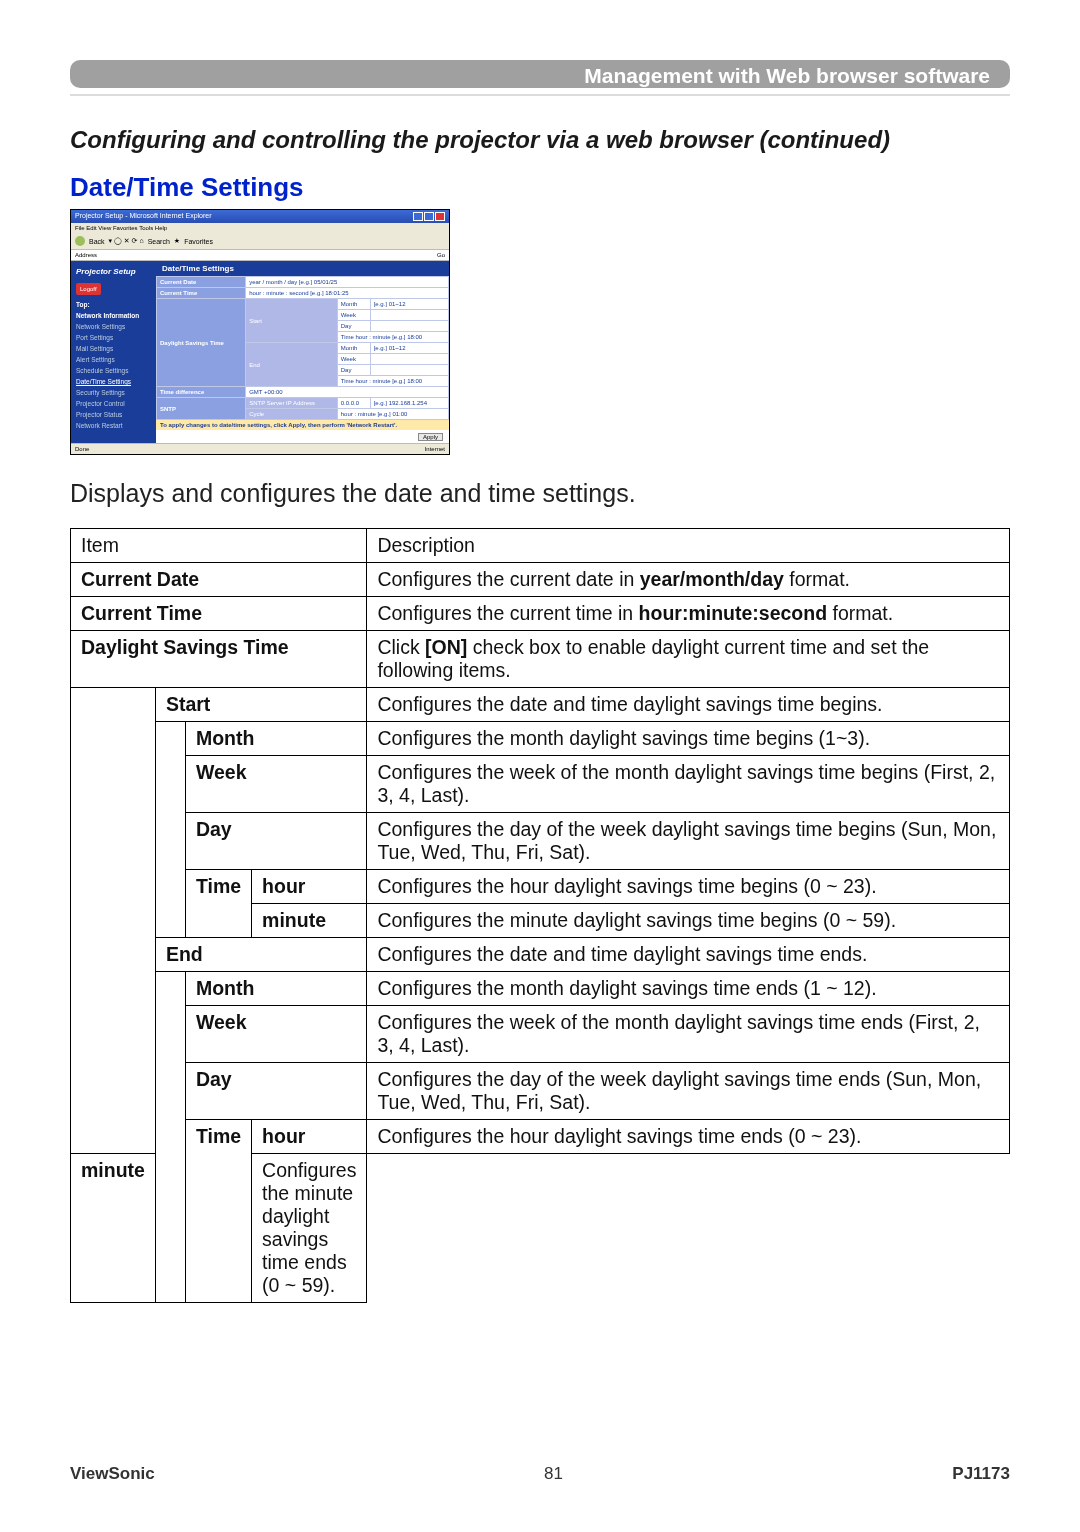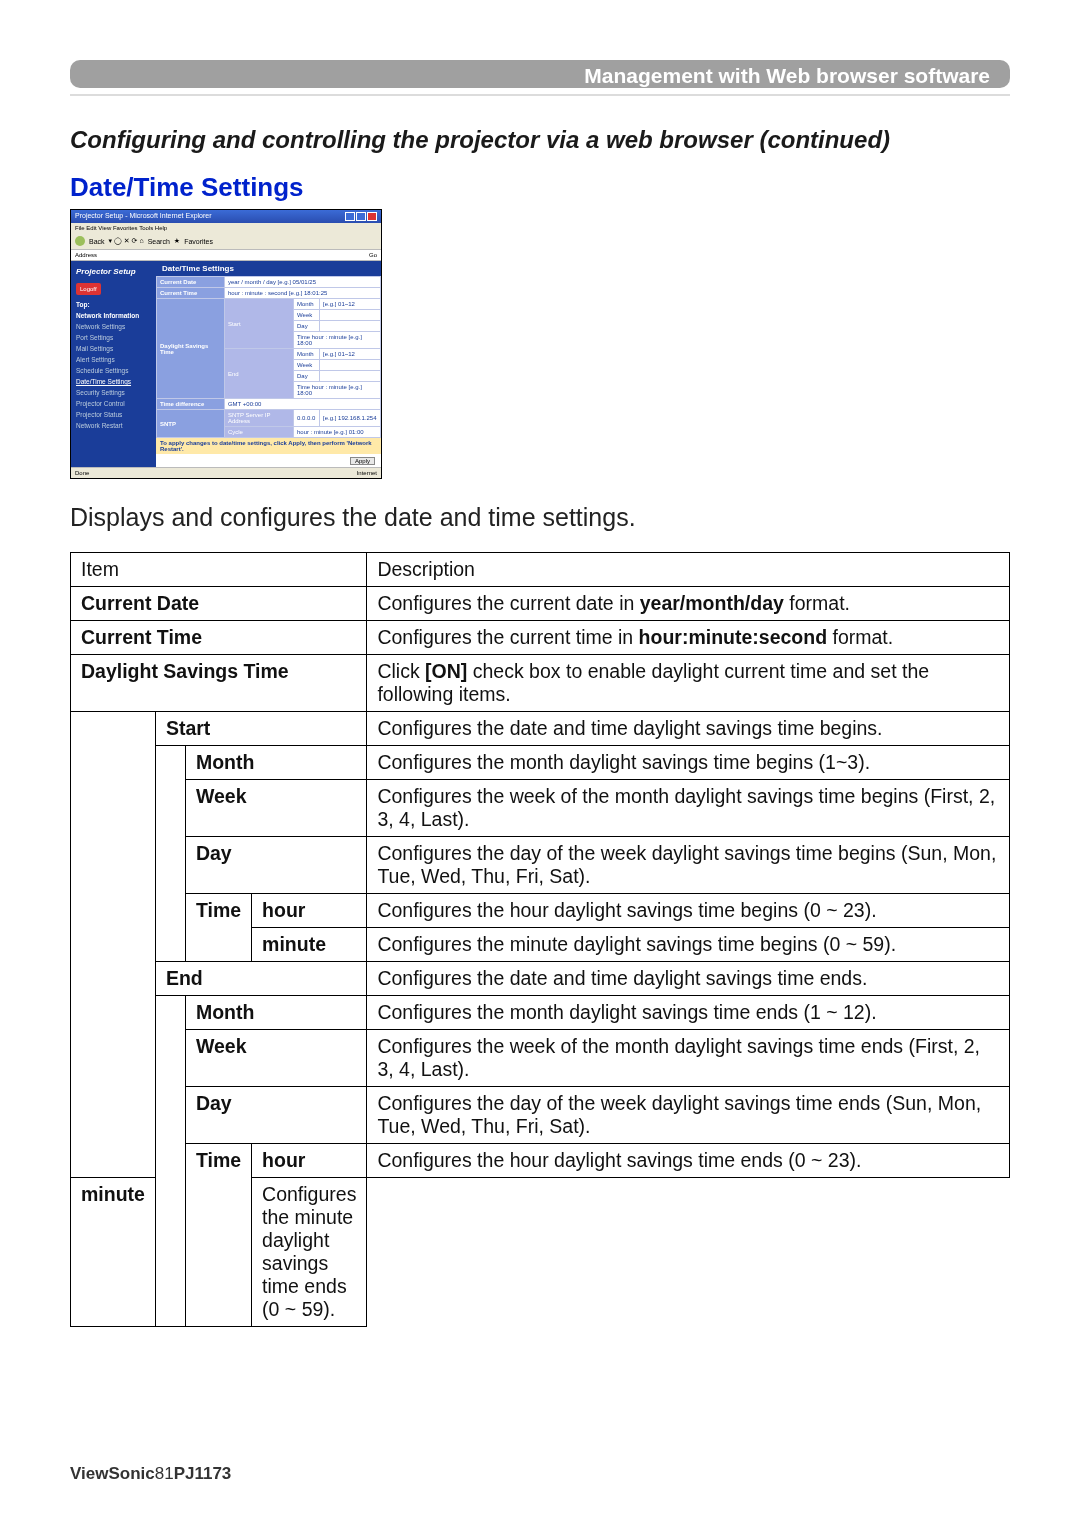--- a/index.html
+++ b/index.html
@@ -5,21 +5,21 @@
 * { box-sizing: border-box; margin: 0; padding: 0; }
 body { background: #f5f5f5; font-family: Arial, Helvetica, sans-serif; display: flex; justify-content: center; }
 .page { width: 1080px; height: 1532px; background: #fff; position: relative; padding: 60px 70px 50px 70px; }
 .header-bar { height: 28px; background: #a0a0a0; border-radius: 10px; margin-bottom: 6px; position: relative; }
 .header-bar-text { position: absolute; right: 20px; top: 4px; color: #fff; font-weight: bold; font-size: 21px; }
 .header-line { height: 2px; background: #dcdcdc; margin-bottom: 30px; }
 .page-title { font-size: 24px; font-style: italic; font-weight: bold; color: #1a1a1a; margin-bottom: 18px; }
 .section-head { font-size: 26px; font-weight: 900; color: #0022cc; margin-bottom: 6px; }
 
 
-.mini { width: 312px; border: 1px solid #000; background: #e8e8e8; margin-bottom: 24px; font-size: 7px; color: #000; }
+.mini { width: 380px; border: 1px solid #000; background: #e8e8e8; margin-bottom: 24px; font-size: 7px; color: #000; }
 .mini-title { background: linear-gradient(#3b6bd6,#2a4db0); color:#fff; padding:2px 4px; display:flex; justify-content:space-between; }
 .mini-menu { background:#ece9d8; padding:2px 4px; font-size:6px; }
 .mini-tool { background:#ece9d8; padding:3px 4px; font-size:7px; display:flex; gap:4px; align-items:center; border-bottom:1px solid #bbb;}
 .mini-tool span.icon { width:10px; height:10px; border-radius:50%; background:#9cbf5c; display:inline-block;}
 .mini-addr { background:#fff; border-bottom:1px solid #bbb; padding:2px 4px; font-size:6px; display:flex; justify-content:space-between;}
 .mini-body { display:flex; }
 .mini-side { width:85px; background:#1a3d99; color:#bcd; padding:4px 5px; font-size:6.5px; line-height:1.7;}
 .mini-side .hd { color:#fff; font-weight:bold; font-style:italic; font-size:8px; margin-bottom:4px;}
 .mini-side .btn { background:#d33; color:#fff; padding:1px 4px; display:inline-block; border-radius:2px; font-size:6px; margin-bottom:4px;}
 .mini-side .sel { color:#fff; text-decoration:underline;}
@@ -41,21 +41,21 @@
 .body-text { font-size: 25px; color: #222; margin-bottom: 20px; }
 
 
 .tbl { width: 100%; border-collapse: collapse; font-size: 19.5px; color: #111; }
 .tbl th, .tbl td { border: 1px solid #000; padding: 5px 10px; text-align: left; vertical-align: top; }
 .tbl th { font-weight: normal; text-align: left; }
 .tbl .item { font-weight: bold; }
 .tbl .indent1 { border-left: 1px solid #000; width:30px; }
 .tbl .indent2 { width:30px; }
 
-.footer { position: absolute; bottom: 48px; left: 70px; right: 70px; display: flex; font-size: 17px; font-weight: bold; color: #333;}
+.footer { position: absolute; bottom: 48px; left: 70px; right: 70px; display: flex; justify-content: space-between; font-size: 17px; font-weight: bold; color: #333;}
 .footer .brand { font-family: Arial; }
 .footer .model { font-weight: bold; }
 .footer .pg { font-weight: normal; }
 </style>
 </head>
 <body>
 
 <div class="page">
 
   <div class="header-bar">

